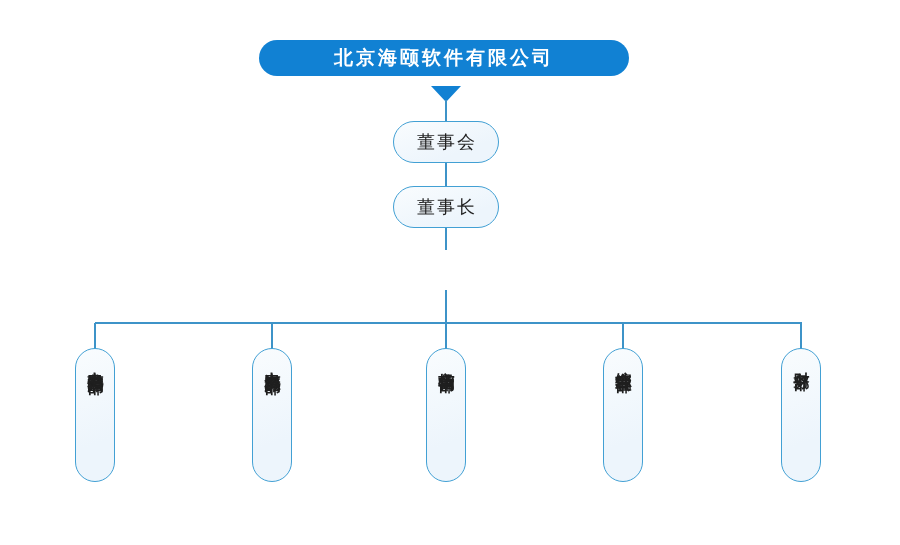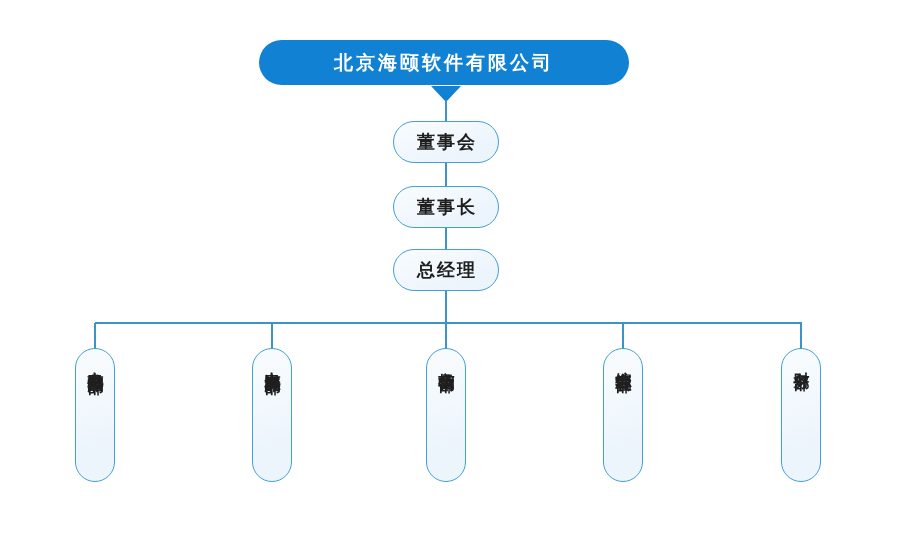--- a/index.html
+++ b/index.html
@@ -21,21 +21,21 @@
     width: 900px;
     height: 545px;
     background: var(--background);
     overflow: hidden;
   }
 
   
   .root-node {
     position: absolute;
     left: 259px; top: 40px;
-    width: 370px; height: 45px;
+    width: 370px; height: 36px;
     background: var(--primary-blue);
     border-radius: 24px;
     display: flex; align-items: center; justify-content: center;
     color: var(--title-text);
     font-size: 19px; font-weight: bold;
     letter-spacing: 3px;
   }
   .root-tail {
     position: absolute;
     left: 431px; top: 86px;
@@ -70,21 +70,21 @@
   
   .chain-pill {
     position: absolute;
     left: 393px;
     width: 106px; height: 42px;
     background: linear-gradient(160deg, #f9fcfe 0%, var(--node-fill) 70%);
     border: 1.5px solid var(--node-border);
     border-radius: 21px;
     display: flex; align-items: center; justify-content: center;
     color: var(--text-dark);
-    font-size: 18px; font-weight: bold;
+    font-size: 18px; font-weight: normal;
     letter-spacing: 2px;
     text-indent: 2px;
   }
   .chain-1 { top: 121px; }
   .chain-2 { top: 186px; text-align: right; }
   .chain-3 { top: 249px; }
 
   
   .dept-pill {
     position: absolute;
@@ -115,21 +115,20 @@
   <div class="root-node">北京海颐软件有限公司</div>
   <div class="root-tail"></div>
 
   <div class="vline seg1"></div>
   <div class="vline seg2"></div>
   <div class="vline seg3"></div>
   <div class="vline seg4"></div>
 
   <div class="chain-pill chain-1">董事会</div>
   <div class="chain-pill chain-2">董事长</div>
-  <div class="chain-pill chain-3">总经理</div>
 
   <div class="hline"></div>
   <div class="vline drop1"></div>
   <div class="vline drop2"></div>
   <div class="vline drop3"></div>
   <div class="vline drop4"></div>
   <div class="vline drop5"></div>
 
   <div class="dept-pill dept-1">电力营销产品部</div>
   <div class="dept-pill dept-2">电力资源产品部</div>

